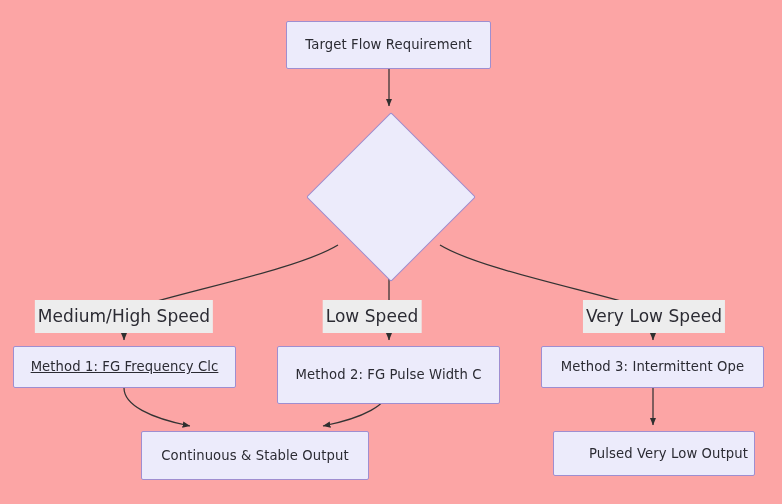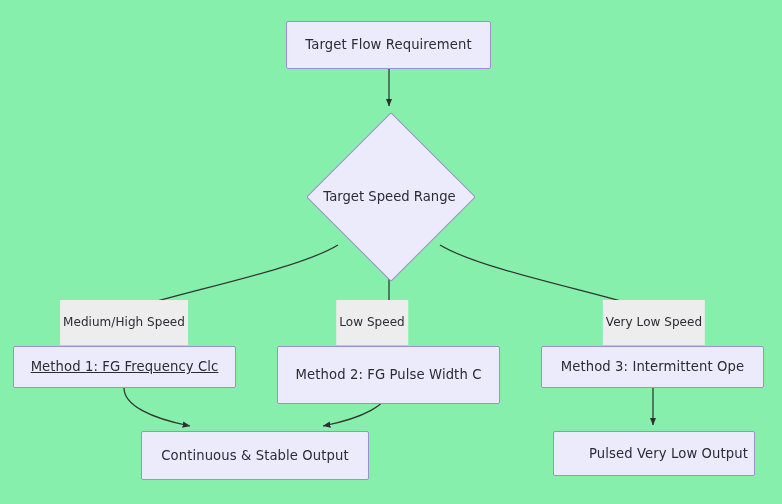--- a/index.html
+++ b/index.html
@@ -14,21 +14,21 @@
     position: relative;
     overflow: hidden;
     font-family: "DejaVu Sans", "Liberation Sans", sans-serif;
   }
 
   #flow-root {
     position: absolute;
     left: 0; top: 0;
     width: 782px;
     height: 504px;
-    background: #86efac;
+    background: #fca5a5;
   }
 
   .edge-layer {
     position: absolute;
     left: 0; top: 0;
     width: 782px;
     height: 504px;
     pointer-events: none;
   }
 
@@ -84,23 +84,23 @@
     z-index: 2;
     font-size: 13.2px;
     color: #2b2b33;
   }
 
   
   .edge-label {
     position: absolute;
     background: #ededed;
     color: #2b2b33;
-    font-size: 12px;
+    font-size: 17px;
     line-height: 1.25;
-    padding: 15px 3px;
+    padding: 6px 3px;
     white-space: nowrap;
     transform: translateX(-50%);
     letter-spacing: 0.05px;
   }
 
   
   #node-target-flow      { left: 286px; top: 21px;  width: 205px; height: 48px; }
   #node-decision         { left: 306px; top: 113px; width: 167px; height: 166px; }
   #node-method-1         { left: 13px;  top: 346px; width: 223px; height: 42px; text-decoration: underline; }
   #node-method-2         { left: 277px; top: 346px; width: 223px; height: 58px; }
@@ -138,21 +138,20 @@
 
     <path d="M653,388 L653,425" fill="none" stroke="#333333" stroke-width="1.25" marker-end="url(#arrowhead)"></path>
   </svg>
 
   <div class="node" id="node-target-flow">
     <span class="node-label">Target Flow Requirement</span>
   </div>
 
   <div class="decision" id="node-decision">
     <span class="diamond-shape"></span>
-    <span class="node-label">Target Speed Range</span>
   </div>
 
   <div class="node" id="node-method-1">
     <span class="node-label">Method 1: FG Frequency Clc</span>
   </div>
 
   <div class="node" id="node-method-2">
     <span class="node-label">Method 2: FG Pulse Width C</span>
   </div>
 

